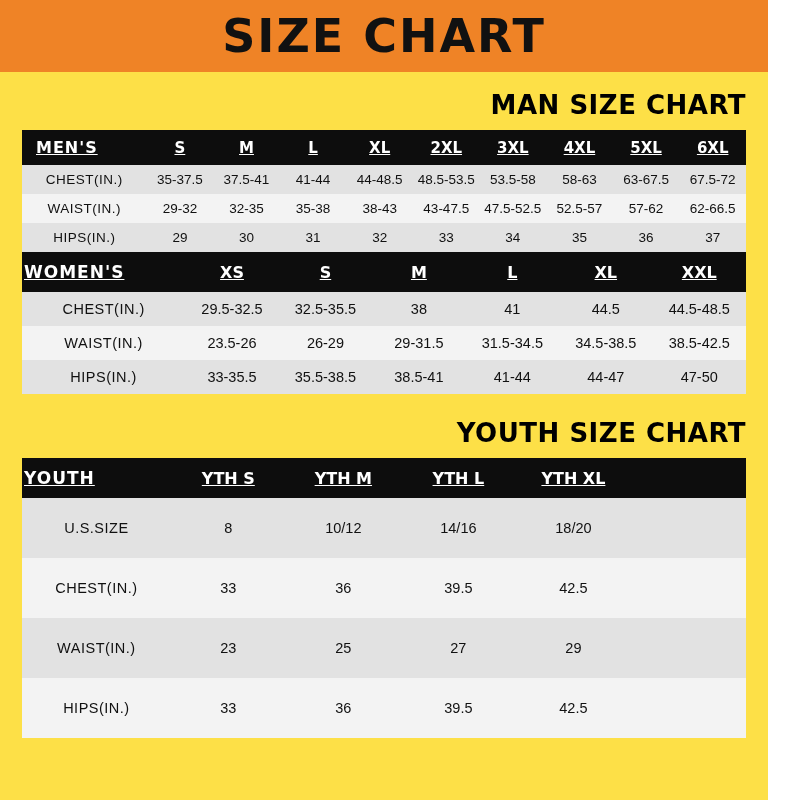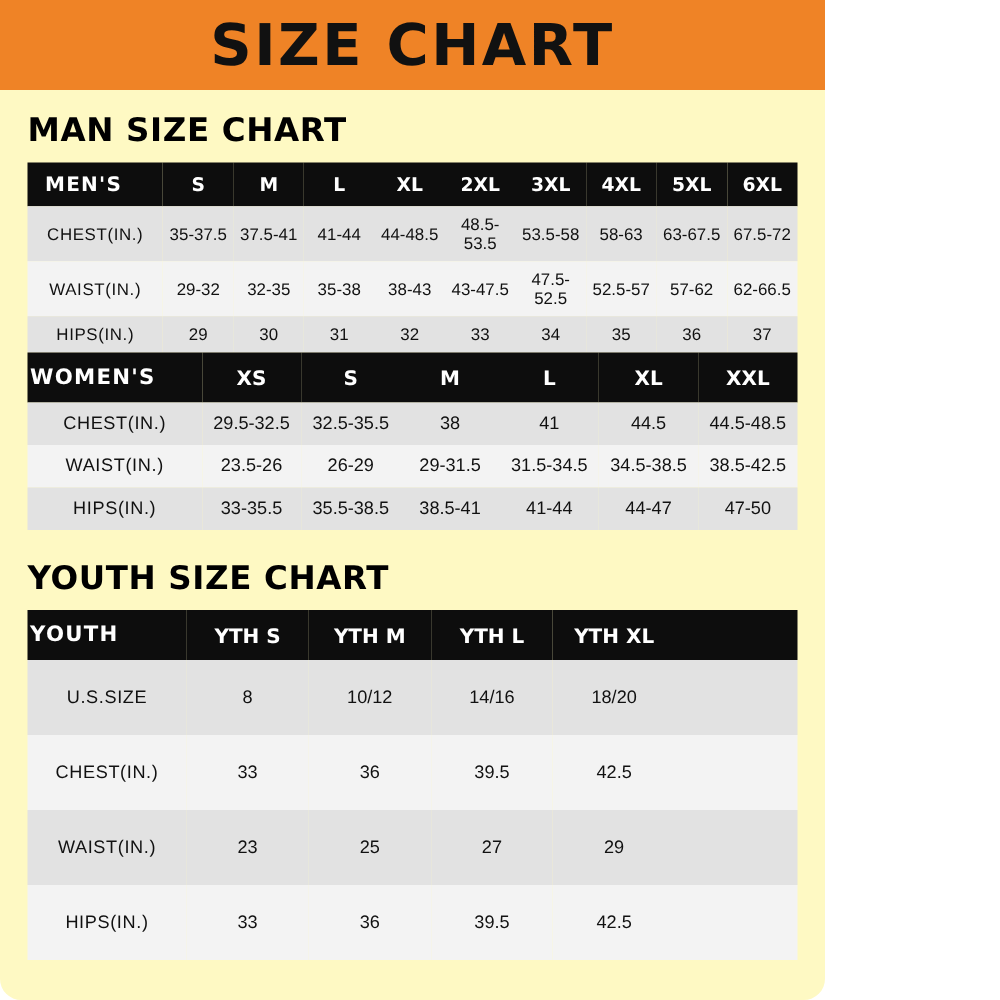--- a/index.html
+++ b/index.html
@@ -8,27 +8,26 @@
   }
   body {
     width: 800px;
     height: 800px;
     background: #ffffff;
     font-family: "Liberation Sans", sans-serif;
     overflow: hidden;
   }
   .page {
     position: relative;
-    width: 660px;
+    width: 768px;
     height: 800px;
-    background: #fef9c3;
+    background: #fde047;
     box-sizing: border-box;
     display: flex;
     flex-direction: column;
-    border-radius: 17px;
   }
   
   .header-band {
     background: #ef8326;
     height: 72px;
     display: flex;
     align-items: center;
     justify-content: center;
     flex: none;
   }
@@ -41,21 +40,21 @@
     line-height: 1;
   }
   
   .content {
     padding: 0 22px;
     flex: 1;
     display: flex;
     flex-direction: column;
   }
   .section-title {
-    text-align: left;
+    text-align: right;
     font-family: "DejaVu Sans", sans-serif;
     font-weight: bold;
     font-size: 26px;
     color: #000000;
     letter-spacing: 0.5px;
   }
   .sec-man .section-title { margin: 18px 0 10px; }
   .sec-women .section-title { margin: 22px 0 10px; }
   .sec-youth .section-title { margin: 24px 0 10px; }
 
@@ -65,20 +64,21 @@
     table-layout: fixed;
   }
   table.size-table thead th {
     background: #0d0d0d;
     color: #ffffff;
     font-family: "DejaVu Sans", sans-serif;
     font-weight: bold;
     font-size: 15px;
     padding: 8px 2px;
     text-align: center;
+    text-decoration: underline;
   }
   table.size-table thead th.rowhead {
     text-align: left;
     padding-left: 14px;
     letter-spacing: 1px;
     font-size: 16px;
   }
   table.size-table tbody td {
     text-align: center;
     font-size: 13.5px;

